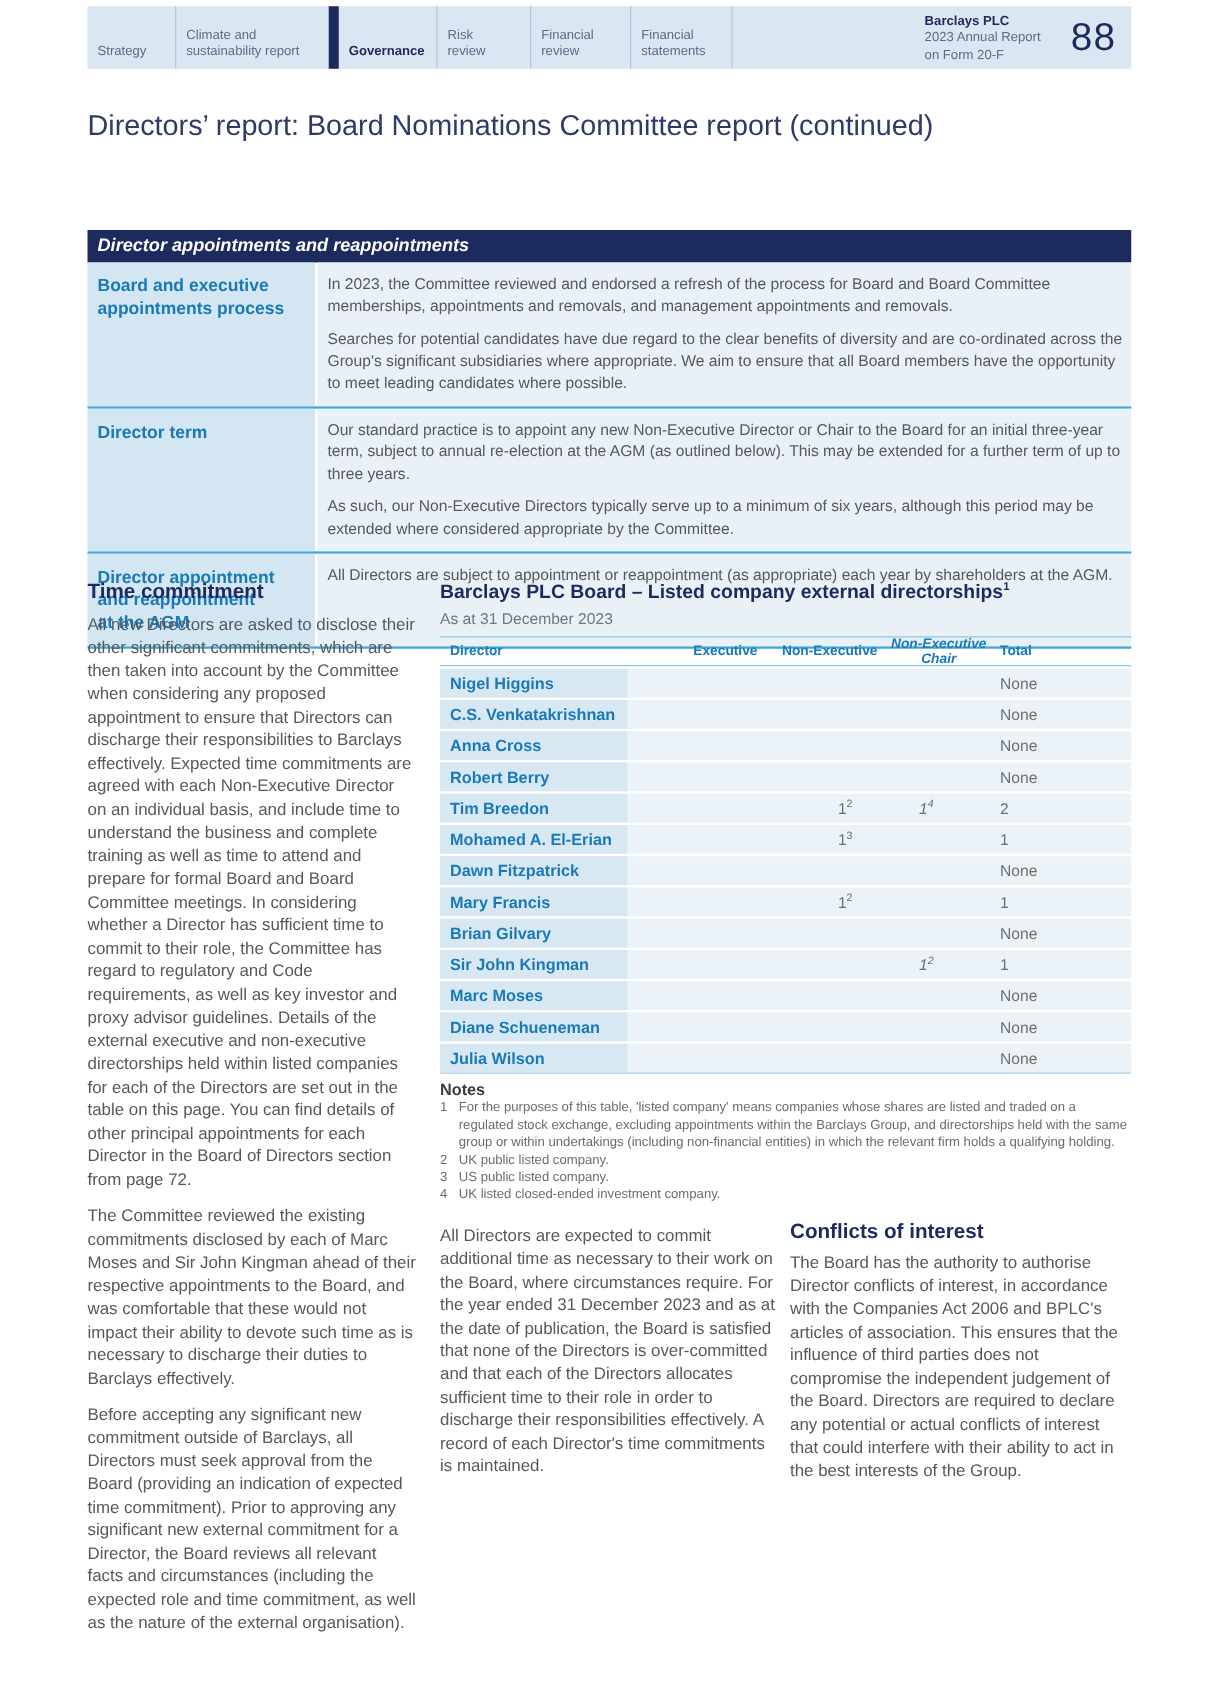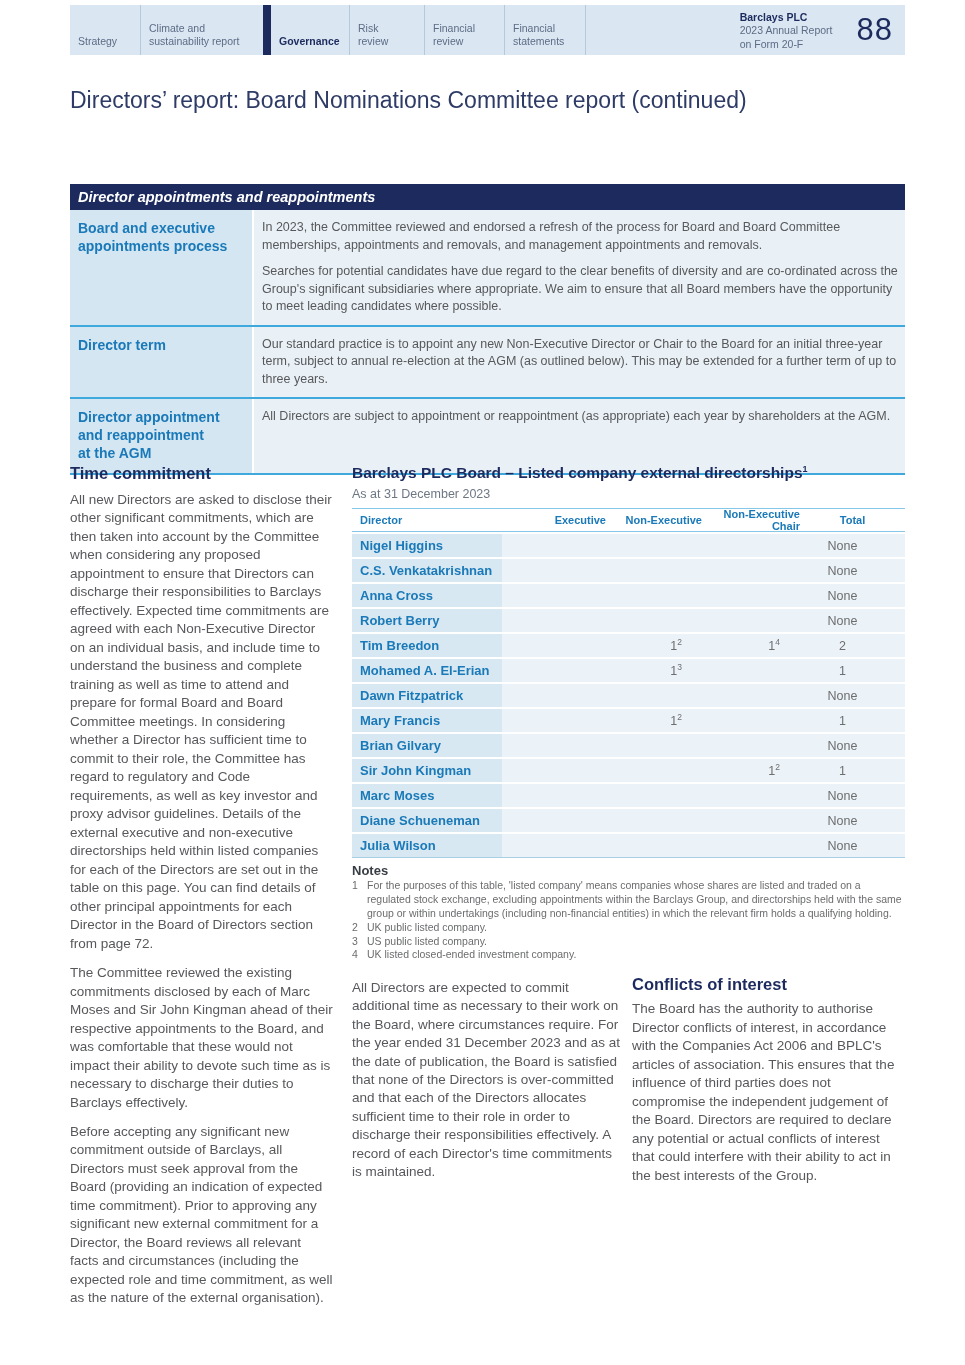--- a/index.html
+++ b/index.html
@@ -63,22 +63,22 @@
   .tbl-title sup { font-size:9px; }
   .tbl-sub { font-size:12.5px; color:#6d7784; margin-top:5px; margin-bottom:7px; }
   .dhead {
     display:flex; align-items:center; height:24px;
     border-top:1px solid #85c7e8; border-bottom:1px solid #85c7e8;
     font-size:11px; font-weight:bold; color:#1a79b8;
   }
   .c0 { width:150px; padding-left:8px; }
   .c1 { width:104px; text-align:right; }
   .c2 { width:96px;  text-align:right; }
-  .c3 { width:98px;  text-align:right; }
-  .c4 { flex:1;      text-align:center; }
+  .c3 { width:98px;  text-align:center;font-style:italic; }
+  .c4 { flex:1;      text-align:left; }
   .drow { display:flex; height:23px; margin-top:2px; background:#ecf3f8; align-items:center; }
   .drow:last-child { border-bottom:1px solid #a9cfe5; height:24px; }
   .dname {
     width:150px; align-self:stretch; background:#d7e8f2; color:#1a79b8;
     font-weight:bold; font-size:13px; padding-left:8px; display:flex; align-items:center;
   }
   .dval { font-size:12.5px; color:#6d6e70; padding-right:20px; }
   .dval sup { font-size:8.5px; line-height:0; }
   
   .notes { margin-top:5px; }
@@ -131,20 +131,21 @@
 appointments process</div>
       <div class="app-content">
         <p>In 2023, the Committee reviewed and endorsed a refresh of the process for Board and Board Committee memberships, appointments and removals, and management appointments and removals.</p>
         <p>Searches for potential candidates have due regard to the clear benefits of diversity and are co-ordinated across the Group's significant subsidiaries where appropriate. We aim to ensure that all Board members have the opportunity to meet leading candidates where possible.</p>
       </div>
     </div>
     <div class="app-row">
       <div class="app-label">Director term</div>
       <div class="app-content">
         <p>Our standard practice is to appoint any new Non-Executive Director or Chair to the Board for an initial three-year term, subject to annual re-election at the AGM (as outlined below). This may be extended for a further term of up to three years.</p>
+        <p>As such, our Non-Executive Directors typically serve up to a minimum of six years, although this period may be extended where considered appropriate by the Committee.</p>
       </div>
     </div>
     <div class="app-row">
       <div class="app-label">Director appointment
 and reappointment
 at the AGM</div>
       <div class="app-content">
         <p>All Directors are subject to appointment or reappointment (as appropriate) each year by shareholders at the AGM.</p>
       </div>
     </div>

